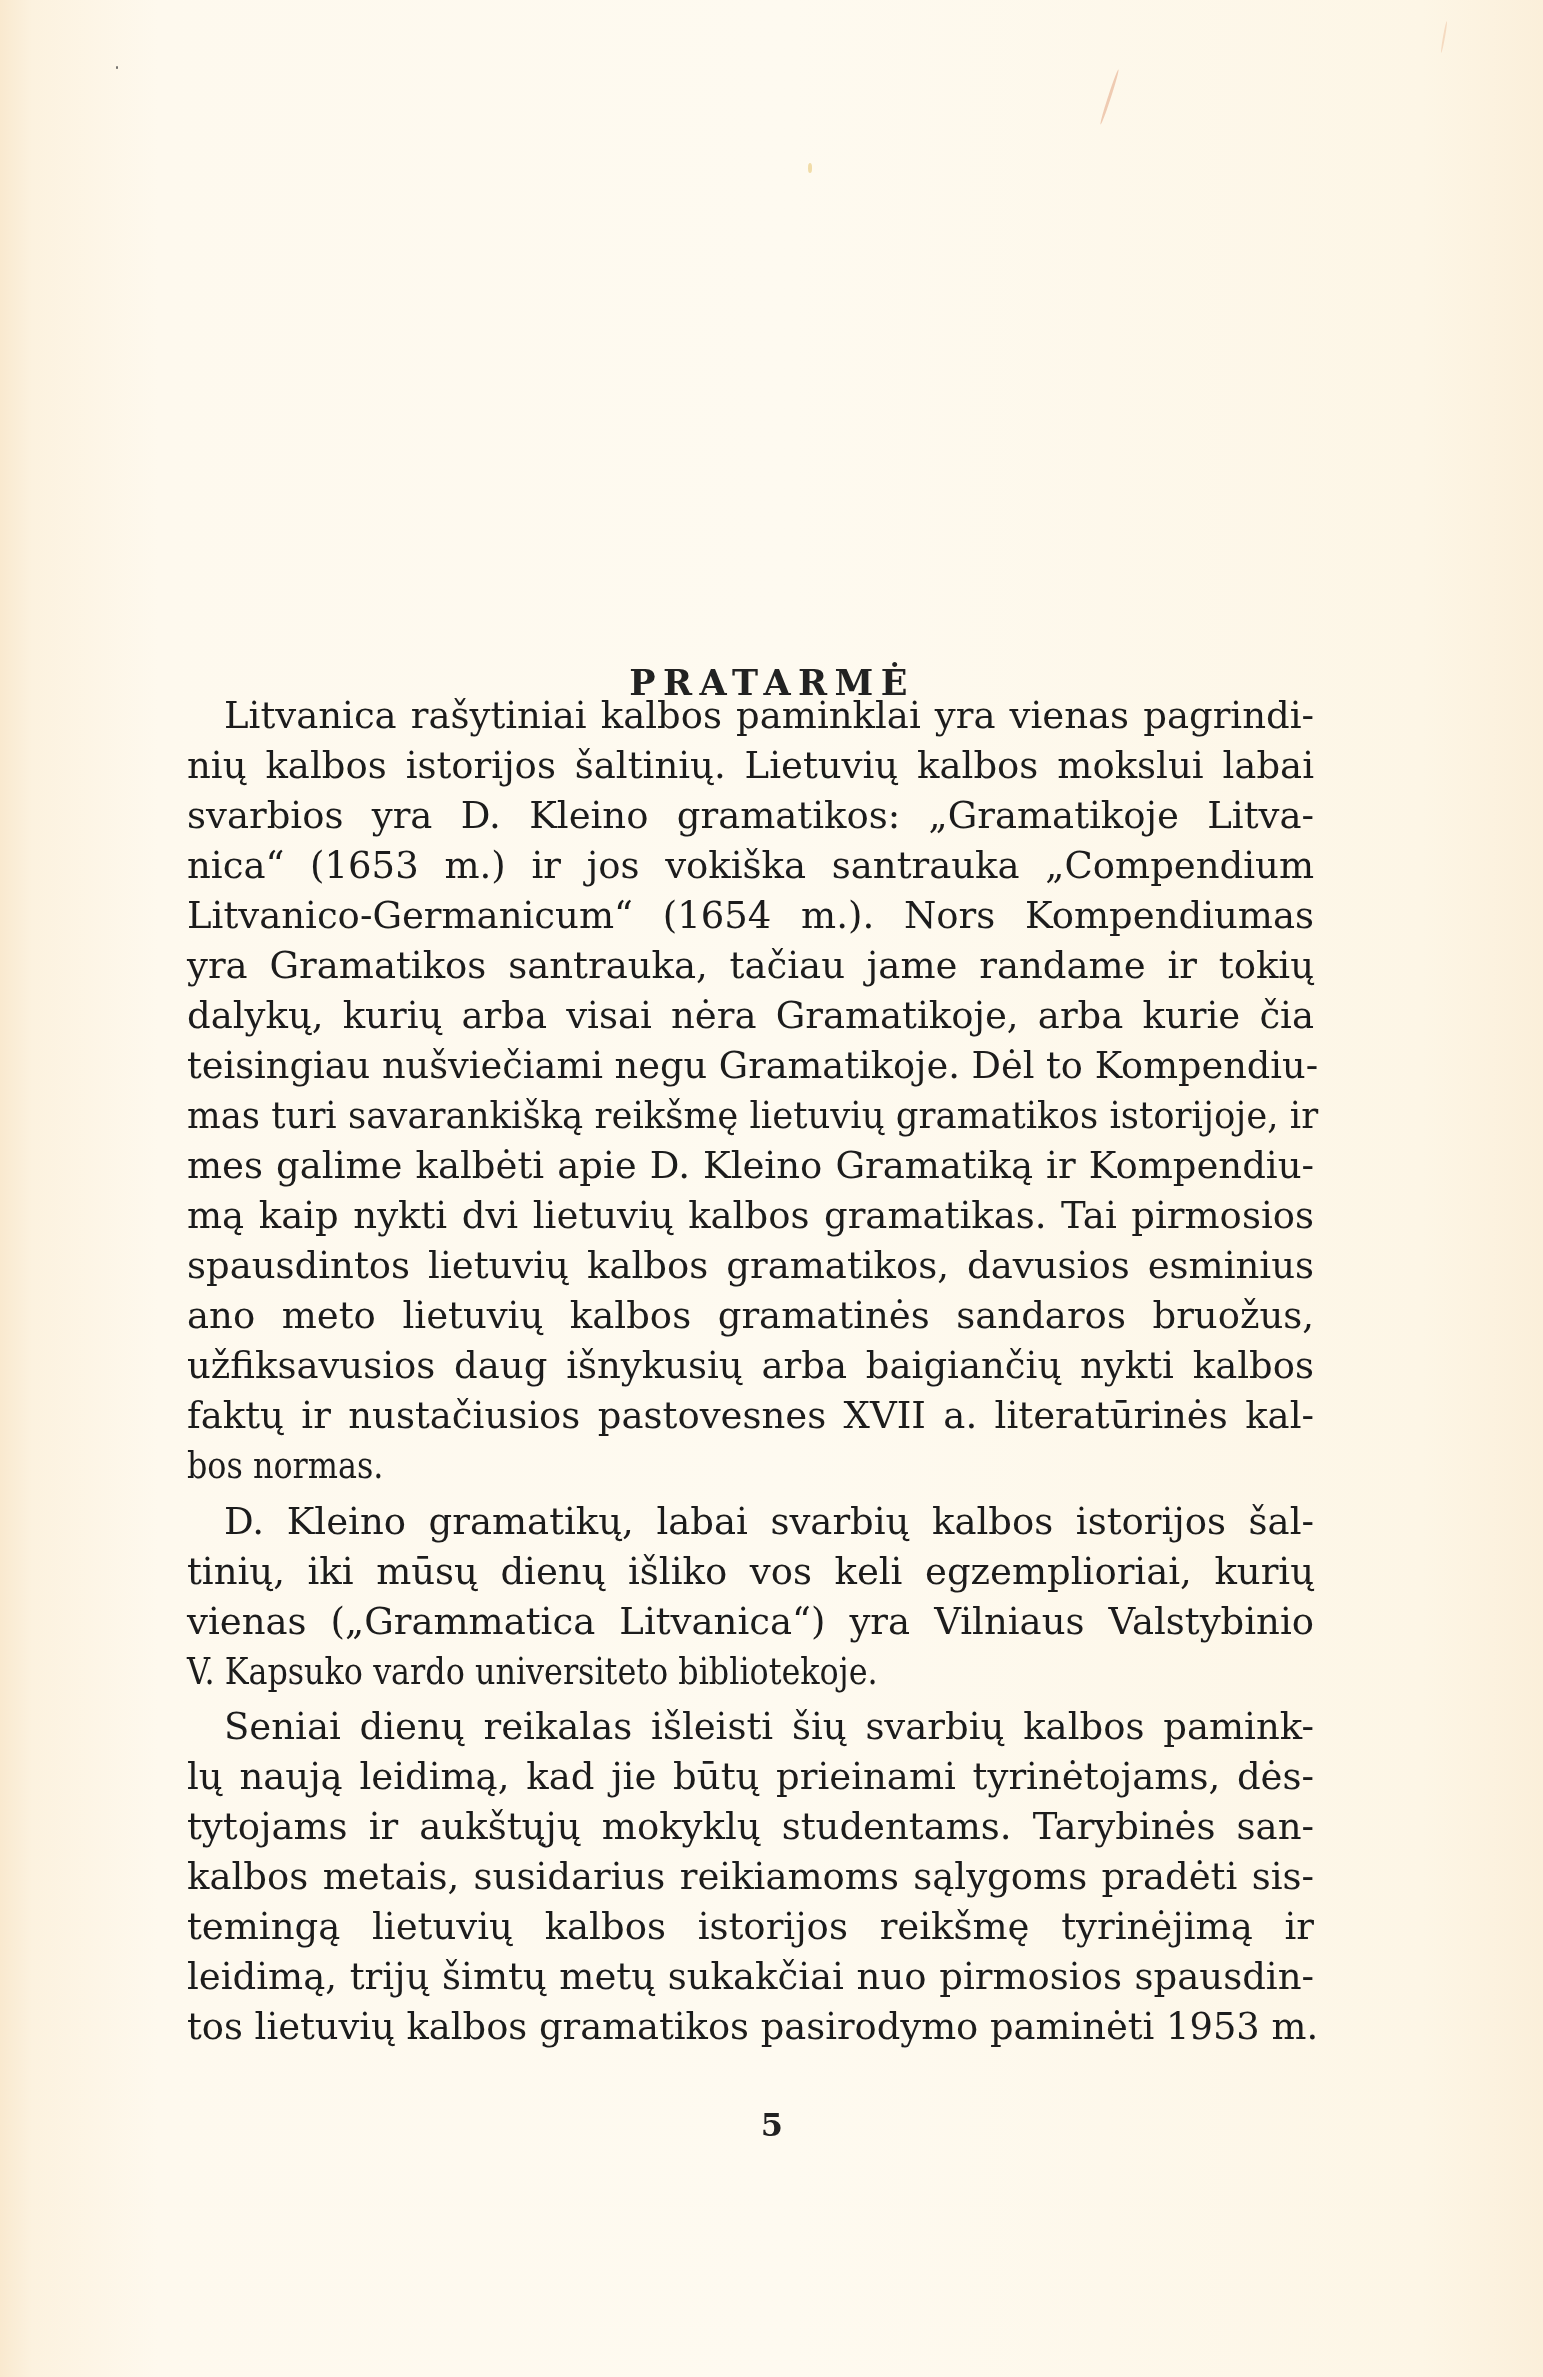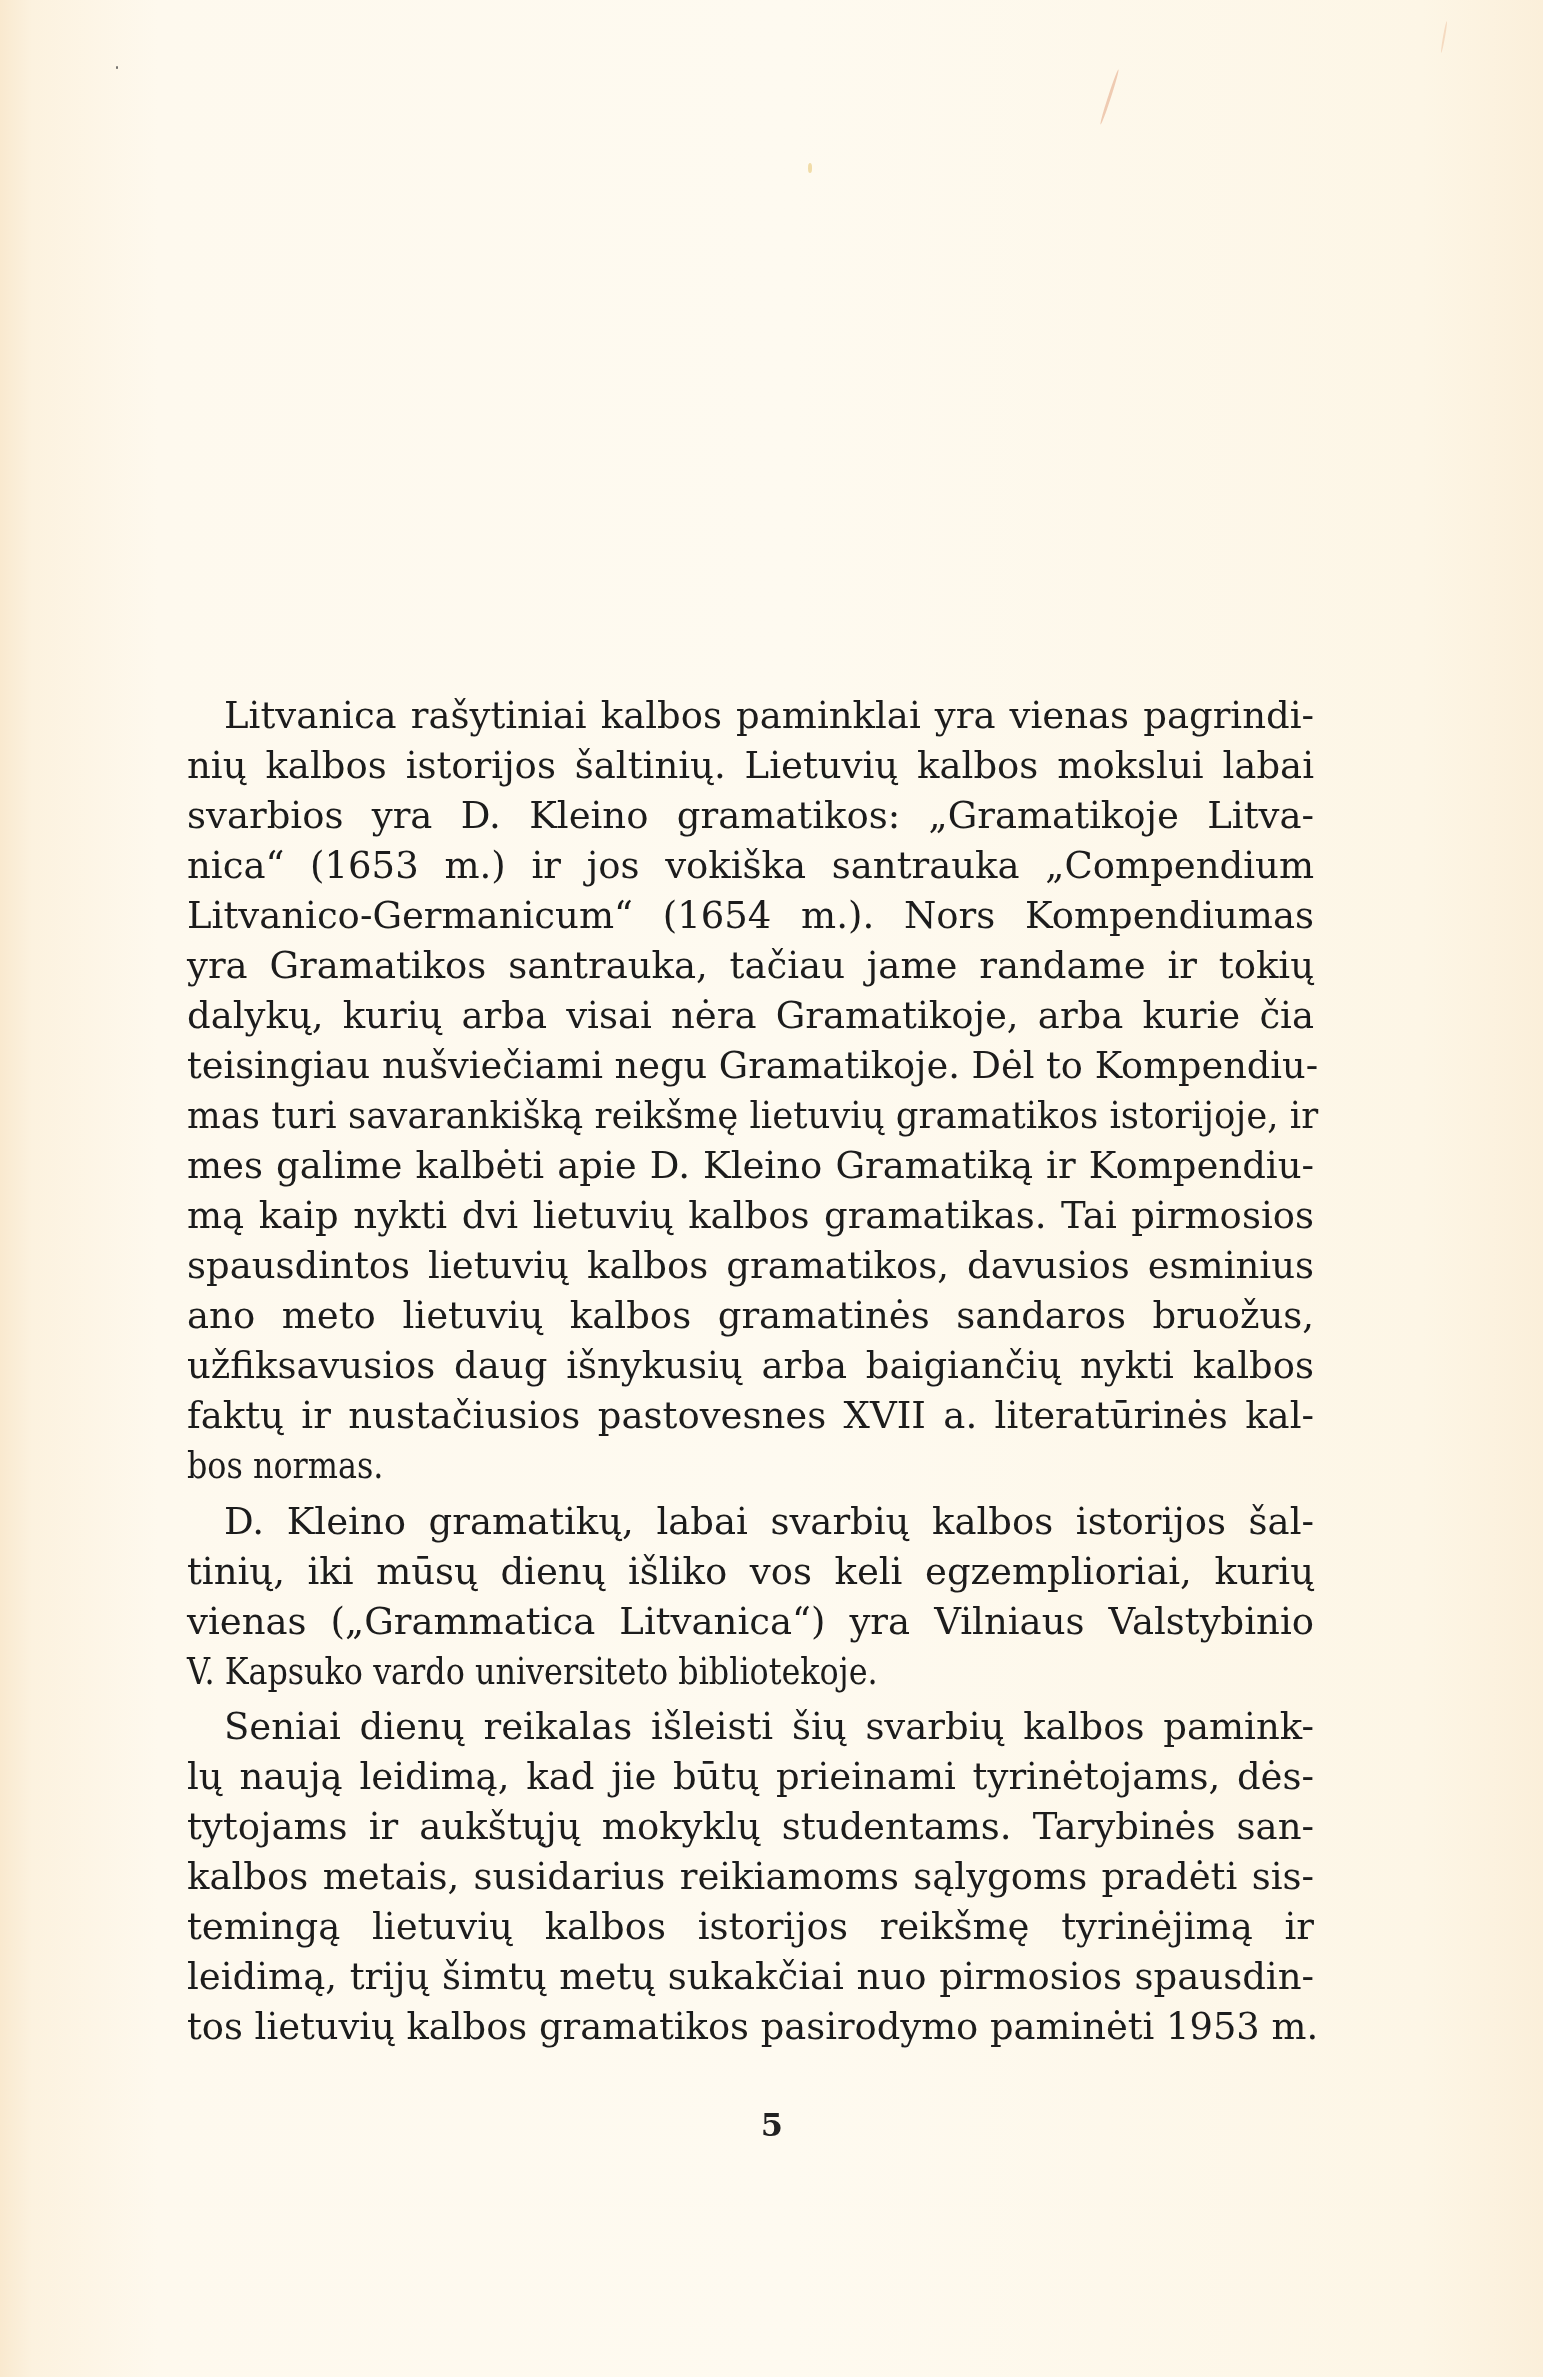--- a/index.html
+++ b/index.html
@@ -77,20 +77,21 @@
 </head>
 <body>
 
 <div class="page">
 
   <div class="speck" style="left:1108px;top:68px;width:3.2px;height:58px;background:#e8b89a;transform:rotate(18deg);opacity:0.7"></div>
   <div class="speck" style="left:1443px;top:21px;width:2.1px;height:32px;background:#f0c8a8;transform:rotate(10deg);opacity:0.6"></div>
   <div class="speck" style="left:808px;top:163px;width:4.2px;height:9.5px;background:#e8c878;opacity:0.6"></div>
   <div class="speck" style="left:116px;top:66px;width:1.6px;height:3.2px;background:#333;opacity:0.7"></div>
 
+  <div class="title">PRATARMĖ</div>
 
   <div class="text-block">
 
     <div class="line indent just" style="top:0px">Litvanica rašytiniai kalbos paminklai yra vienas pagrindi-</div>
     <div class="line just" style="top:50px">nių kalbos istorijos šaltinių. Lietuvių kalbos mokslui labai</div>
     <div class="line just" style="top:100px">svarbios yra D. Kleino gramatikos: „Gramatikoje Litva-</div>
     <div class="line just" style="top:150px">nica“ (1653 m.) ir jos vokiška santrauka „Compendium</div>
     <div class="line just" style="top:200px">Litvanico-Germanicum“ (1654 m.). Nors Kompendiumas</div>
     <div class="line just" style="top:250px">yra Gramatikos santrauka, tačiau jame randame ir tokių</div>
     <div class="line just" style="top:300px">dalykų, kurių arba visai nėra Gramatikoje, arba kurie čia</div>

